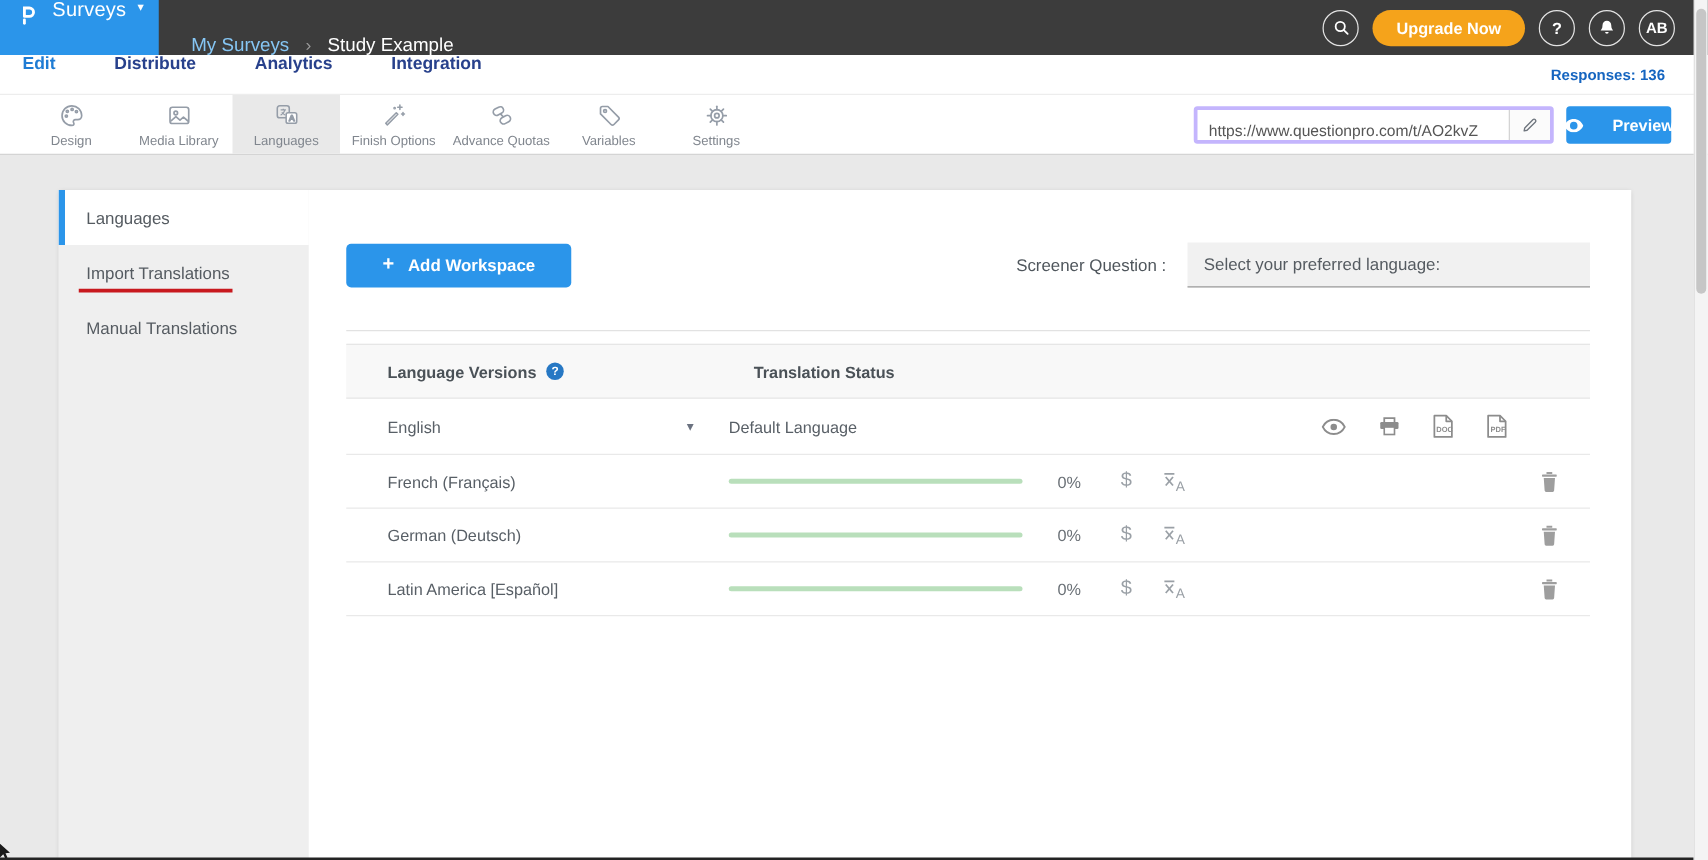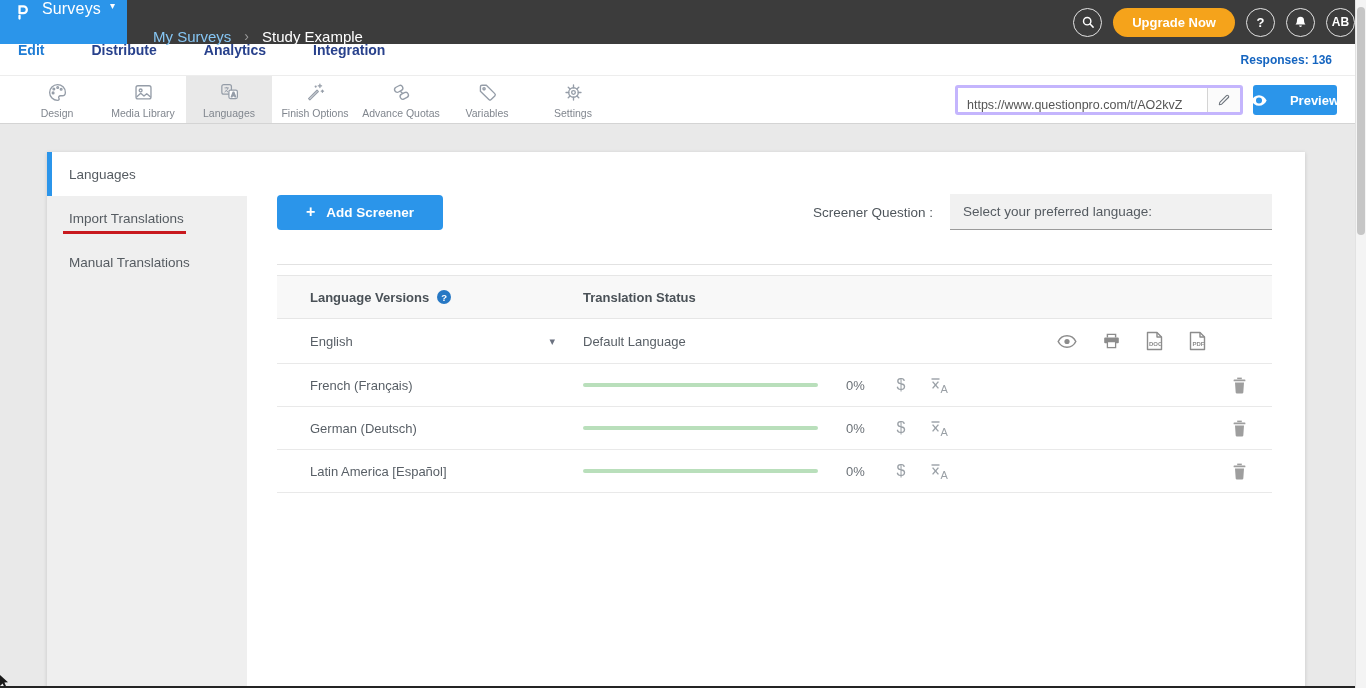--- a/index.html
+++ b/index.html
@@ -15,21 +15,21 @@
   .topbar { position:absolute; top:0; left:0; right:0; height:44px;
     background:var(--topbar_dark); display:flex; align-items:center; z-index:5; }
   .logo-box { width:127px; height:44px; background:var(--primary_blue);
     display:flex; justify-content:center; gap:9px; color:#fff; cursor:pointer; }
   .product-name { font-size:16px; letter-spacing:.2px; }
   .caret { font-size:10px; color:#fff; }
   .breadcrumb { margin-left:26px; display:flex; align-items:center; gap:13px; font-size:15px;margin-top:28px; }
   .crumb-parent { color:var(--breadcrumb_link); cursor:pointer; }
   .crumb-sep { color:#9a9a9a; font-size:14px; }
   .crumb-current { color:#fff; }
-  .topbar-right { margin-left:auto; margin-right:11px; display:flex; align-items:flex-start; gap:11px; }
+  .topbar-right { margin-left:auto; margin-right:26px; display:flex; align-items:flex-start; gap:11px; }
   .circle-btn { width:29px; height:29px; border:1.5px solid #e3e3e3; border-radius:50%;
     display:flex; align-items:center; justify-content:center; color:#fff; cursor:pointer;
     font-weight:bold; font-size:13px; flex:0 0 auto; }
   .upgrade-btn { height:29px; padding:0 19px; border-radius:15px; background:var(--upgrade_orange);
     color:#fff; font-weight:bold; font-size:13px; display:flex; align-items:center; cursor:pointer; border:none; }
 
   
   .navbar { position:absolute; top:44px; left:0; right:0; height:32px; background:#fff;
     display:flex; align-items:center; padding:0 18px; border-bottom:1px solid #ededed; }
   .nav-tab { font-size:14px; font-weight:bold; color:var(--nav_inactive); margin-right:47px;
@@ -73,21 +73,21 @@
   .screener { margin-left:auto; display:flex; align-items:center; gap:17px; }
   .screener-label { font-size:13.5px; color:#4f565c; }
   .screener-select { width:322px; height:36px; background:#f1f1f1; border:none;
     border-bottom:1px solid #9a9a9a; display:flex; align-items:center; padding:0 13px;
     font-size:13.5px; color:#555b61; cursor:pointer; }
   .content-divider { border-bottom:1px solid #e2e2e2; margin-top:34px; }
 
   
   .lang-table { margin-top:10px; }
   .t-row { display:flex; align-items:center; border-bottom:1px solid #e9e9e9; height:43px; }
-  .t-head { background:#f8f8f8; border-top:1px solid #e6e6e6; border-bottom:1px solid #e6e6e6; height:44px; }
+  .t-head { background:#f8f8f8; border-top:1px solid #e6e6e6; border-bottom:1px solid #e6e6e6; height:44px;gap:20px; }
   .t-head .cell-name, .t-head .cell-status-label { font-weight:bold; color:#4a5157; font-size:13px; }
   .row-default { height:45px; }
   .cell-name { width:306px; flex:0 0 auto; padding-left:33px; padding-right:28px;
     font-size:13px; color:#585f66; display:flex; align-items:center; }
   .cell-name .dd-caret { margin-left:auto; color:#6b7280; font-size:11px; cursor:pointer; }
   .cell-status { flex:1; display:flex; align-items:center; min-width:0; }
   .help-badge { width:14px; height:14px; border-radius:50%; background:#2778c4; color:#fff;
     font-size:9.5px; font-weight:bold; display:inline-flex; align-items:center; justify-content:center;
     margin-left:8px; cursor:pointer; }
   .status-text { font-size:13px; color:#585f66; }
@@ -285,21 +285,21 @@
     <div class="side-item">
       <span>Manual Translations</span>
     </div>
   </div>
 
   <div class="content">
 
     <div class="content-header">
       <button class="add-btn">
         <span class="plus-glyph">+</span>
-        <span>Add Screener</span>
+        <span>Add Workspace</span>
       </button>
       <div class="screener">
         <span class="screener-label">Screener Question :</span>
         <div class="screener-select">
           <span>Select your preferred language:</span>
         </div>
       </div>
     </div>
 
     <div class="content-divider"></div>

